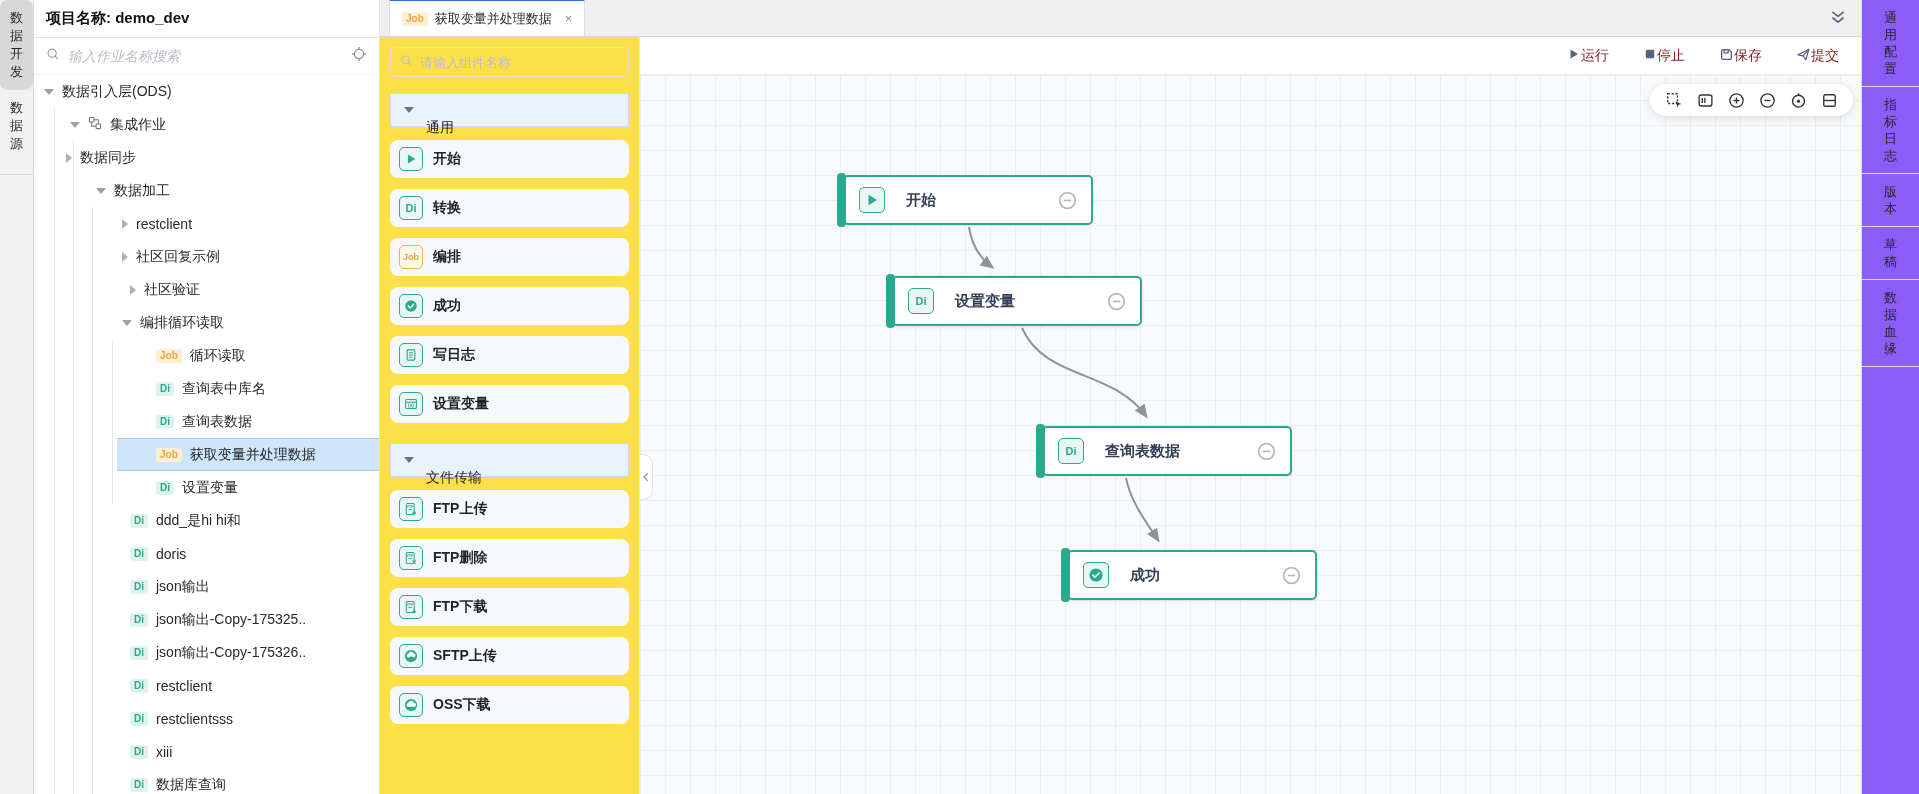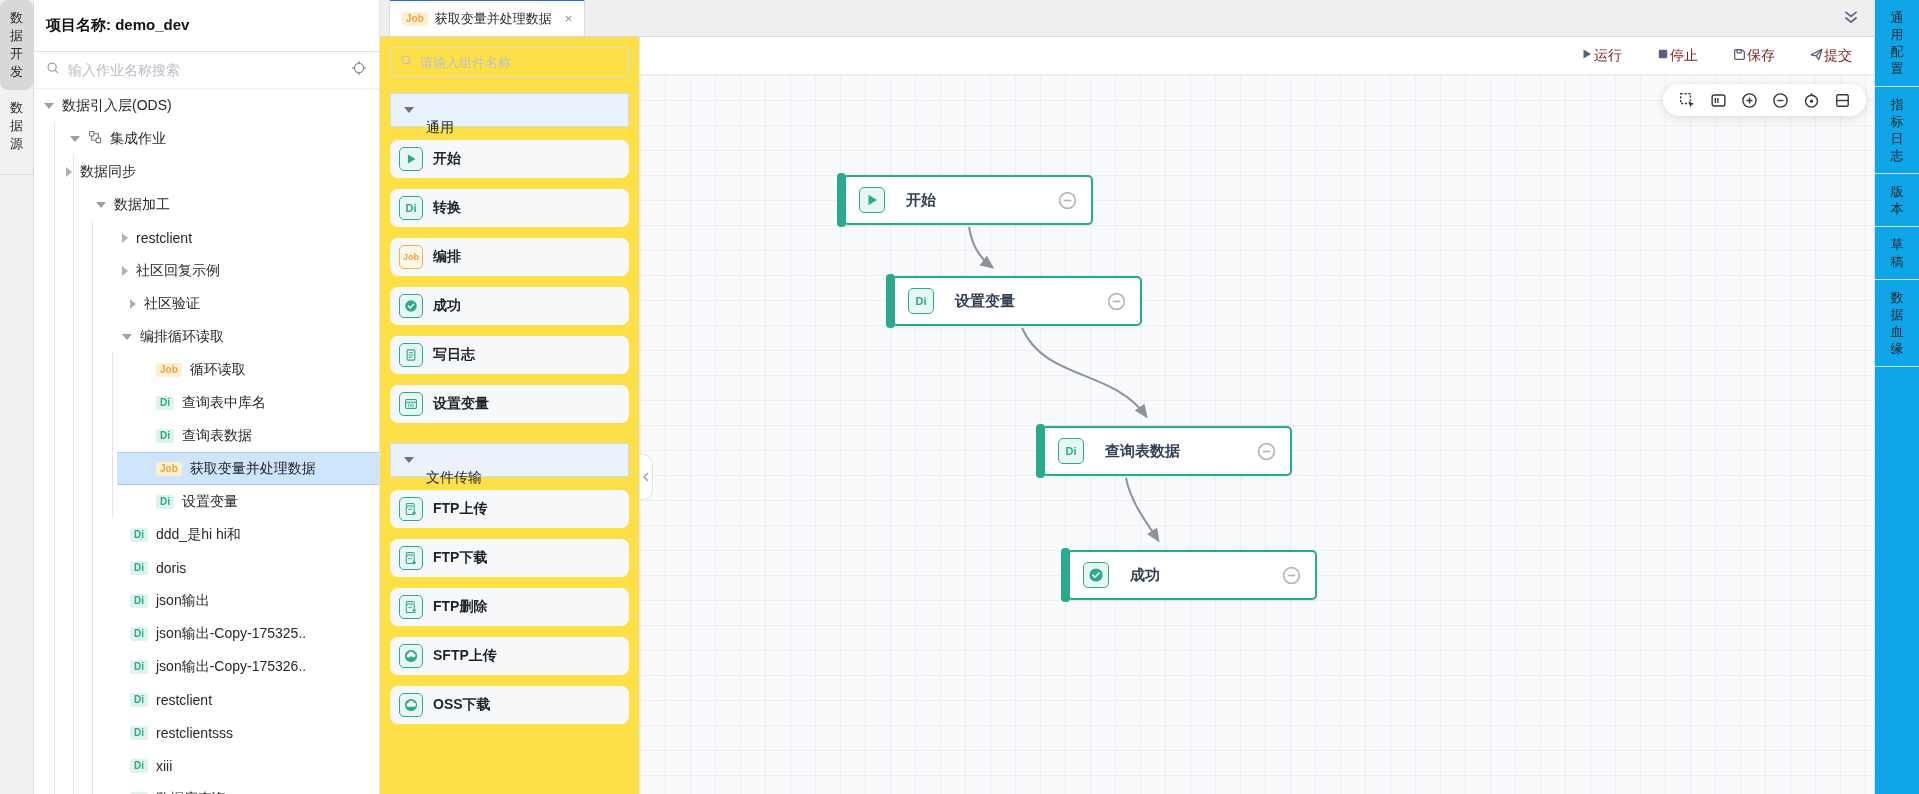--- a/index.html
+++ b/index.html
@@ -10,24 +10,24 @@
   
   .left-rail{width:34px;background:#f1f1f1;border-right:1px solid #d9d9d9;flex:none;}
   .lr-item{width:100%;padding:9px 0;text-align:center;font-size:13px;line-height:18px;color:#25282e;
            word-break:break-all;cursor:pointer;}
   .lr-item .vtxt{display:inline-block;width:14px;}
   .lr-item.active{background:#d8d8d8;border-radius:8px;}
   .lr-divider{height:1px;background:#d9d9d9;margin-top:12px;}
 
   
   .project-panel{width:346px;flex:none;background:#fff;border-right:1px solid #e2e4e8;display:flex;flex-direction:column;position:relative;}
-  .pp-header{height:52px;flex:none;border-bottom:1px solid #e3e3e3;display:flex;align-items:center;padding:0 12px;}
+  .pp-header{height:38px;flex:none;border-bottom:1px solid #e3e3e3;display:flex;align-items:center;padding:0 12px;}
   .pp-title{font-size:15px;font-weight:bold;color:#111;}
   .pp-search{height:37px;flex:none;display:flex;align-items:center;padding:0 12px;border-bottom:1px solid #f0f0f0;gap:8px;}
-  .pp-search input{flex:1;border:none;outline:none;font-size:14px;color:#333;background:transparent;}
+  .pp-search input{flex:1;border:none;outline:none;font-size:14px;color:#333;background:transparent;font-style:italic;}
   .pp-search input::placeholder{color:#b9bdc5;}
   .tree{flex:1;position:relative;overflow:hidden;}
   .guide{position:absolute;width:1px;background:#e4e6ea;}
   .tree-row{height:33px;display:flex;align-items:center;gap:8px;position:relative;cursor:pointer;font-size:14px;}
   .tree-row>*{position:relative;z-index:1;}
   .tree-row.sel::before{content:"";position:absolute;left:83px;right:0;top:0;bottom:0;background:#cfe5fb;
         border-top:1px solid #a9ccf4;border-bottom:1px solid #a9ccf4;z-index:0;}
   .arr{width:0;height:0;flex:none;}
   .arr.down{border-left:5px solid transparent;border-right:5px solid transparent;border-top:6px solid #9aa0a8;}
   .arr.right{border-top:5px solid transparent;border-bottom:5px solid transparent;border-left:6px solid #adb2ba;}
@@ -79,21 +79,21 @@
 
   .edges{position:absolute;left:0;top:0;z-index:1;}
   .node{position:absolute;width:250px;height:50px;background:#fff;border:2px solid #2ba98e;border-radius:5px;
      box-shadow:0 1px 4px rgba(0,0,0,.07);display:flex;align-items:center;padding:0 14px;cursor:pointer;z-index:2;}
   .node::before{content:"";position:absolute;left:-8px;top:-4px;bottom:-4px;width:9px;background:#2ba98e;border-radius:4px;}
   .node .icon-box{width:26px;height:26px;}
   .node-label{margin-left:21px;font-size:15px;font-weight:bold;color:#323f55;}
   .node-disable{margin-left:auto;display:flex;align-items:center;cursor:pointer;}
 
   
-  .right-rail{width:45px;flex:none;background:#0ea5e9;border-left:1px solid #dcdcdc;}
+  .right-rail{width:58px;flex:none;background:#8b5cf6;border-left:1px solid #dcdcdc;}
   .rr-group{padding:9px 0;border-bottom:1px solid #dcdcdc;text-align:center;cursor:pointer;}
   .rr-group .vtxt{display:inline-block;width:14px;font-size:13px;line-height:17px;color:#25282e;word-break:break-all;}
 </style>
 </head>
 <body>
 
 <div class="app">
 
   <div class="left-rail">
     <div>
@@ -318,35 +318,35 @@
                 </svg>
               </span>
         <span class="pal-item-label">FTP上传</span>
             </div>
             <div class="pal-item">
         <span class="icon-box">
                 <svg width="14" height="14" viewBox="0 0 16 16" fill="none">
                   <rect x="2.6" y="1.8" width="9" height="12.4" rx="1.2" stroke="#2BA98E" stroke-width="1.2"></rect>
                   <text x="7" y="6.4" font-size="3.6" fill="#2BA98E" text-anchor="middle" font-weight="bold">FTP</text>
                   <path d="M5 8.6 h4" stroke="#2BA98E" stroke-width="1"></path>
-                  <path d="M11.6 11 v3.4 M10.1 13 L11.6 14.6 L13.1 13" stroke="#2BA98E" stroke-width="1.3" stroke-linecap="round" stroke-linejoin="round"></path>
-                </svg>
-              </span>
-        <span class="pal-item-label">FTP下载</span>
+                  <path d="M10.2 11.4 L13 14.2 M13 11.4 L10.2 14.2" stroke="#2BA98E" stroke-width="1.3" stroke-linecap="round"></path>
+                </svg>
+              </span>
+        <span class="pal-item-label">FTP删除</span>
             </div>
             <div class="pal-item">
         <span class="icon-box">
                 <svg width="14" height="14" viewBox="0 0 16 16" fill="none">
                   <rect x="2.6" y="1.8" width="9" height="12.4" rx="1.2" stroke="#2BA98E" stroke-width="1.2"></rect>
                   <text x="7" y="6.4" font-size="3.6" fill="#2BA98E" text-anchor="middle" font-weight="bold">FTP</text>
                   <path d="M5 8.6 h4" stroke="#2BA98E" stroke-width="1"></path>
-                  <path d="M10.2 11.4 L13 14.2 M13 11.4 L10.2 14.2" stroke="#2BA98E" stroke-width="1.3" stroke-linecap="round"></path>
-                </svg>
-              </span>
-        <span class="pal-item-label">FTP删除</span>
+                  <path d="M11.6 11 v3.4 M10.1 13 L11.6 14.6 L13.1 13" stroke="#2BA98E" stroke-width="1.3" stroke-linecap="round" stroke-linejoin="round"></path>
+                </svg>
+              </span>
+        <span class="pal-item-label">FTP下载</span>
             </div>
             <div class="pal-item">
         <span class="icon-box">
                 <svg width="14" height="14" viewBox="0 0 16 16" fill="none">
                   <circle cx="8" cy="8" r="7" fill="#2BA98E"></circle>
                   <path d="M4.6 9.6 a2.1 2.1 0 0 1 .5 -4.1 a3.2 3.2 0 0 1 6.1 -0.4 a2.2 2.2 0 0 1 .4 4.3 z" fill="#fff"></path>
                   <path d="M8 12.4 v-3.6 M6.5 10.2 L8 8.7 L9.5 10.2" stroke="#2BA98E" stroke-width="1.3" stroke-linecap="round" stroke-linejoin="round"></path>
                 </svg>
               </span>
         <span class="pal-item-label">SFTP上传</span>

